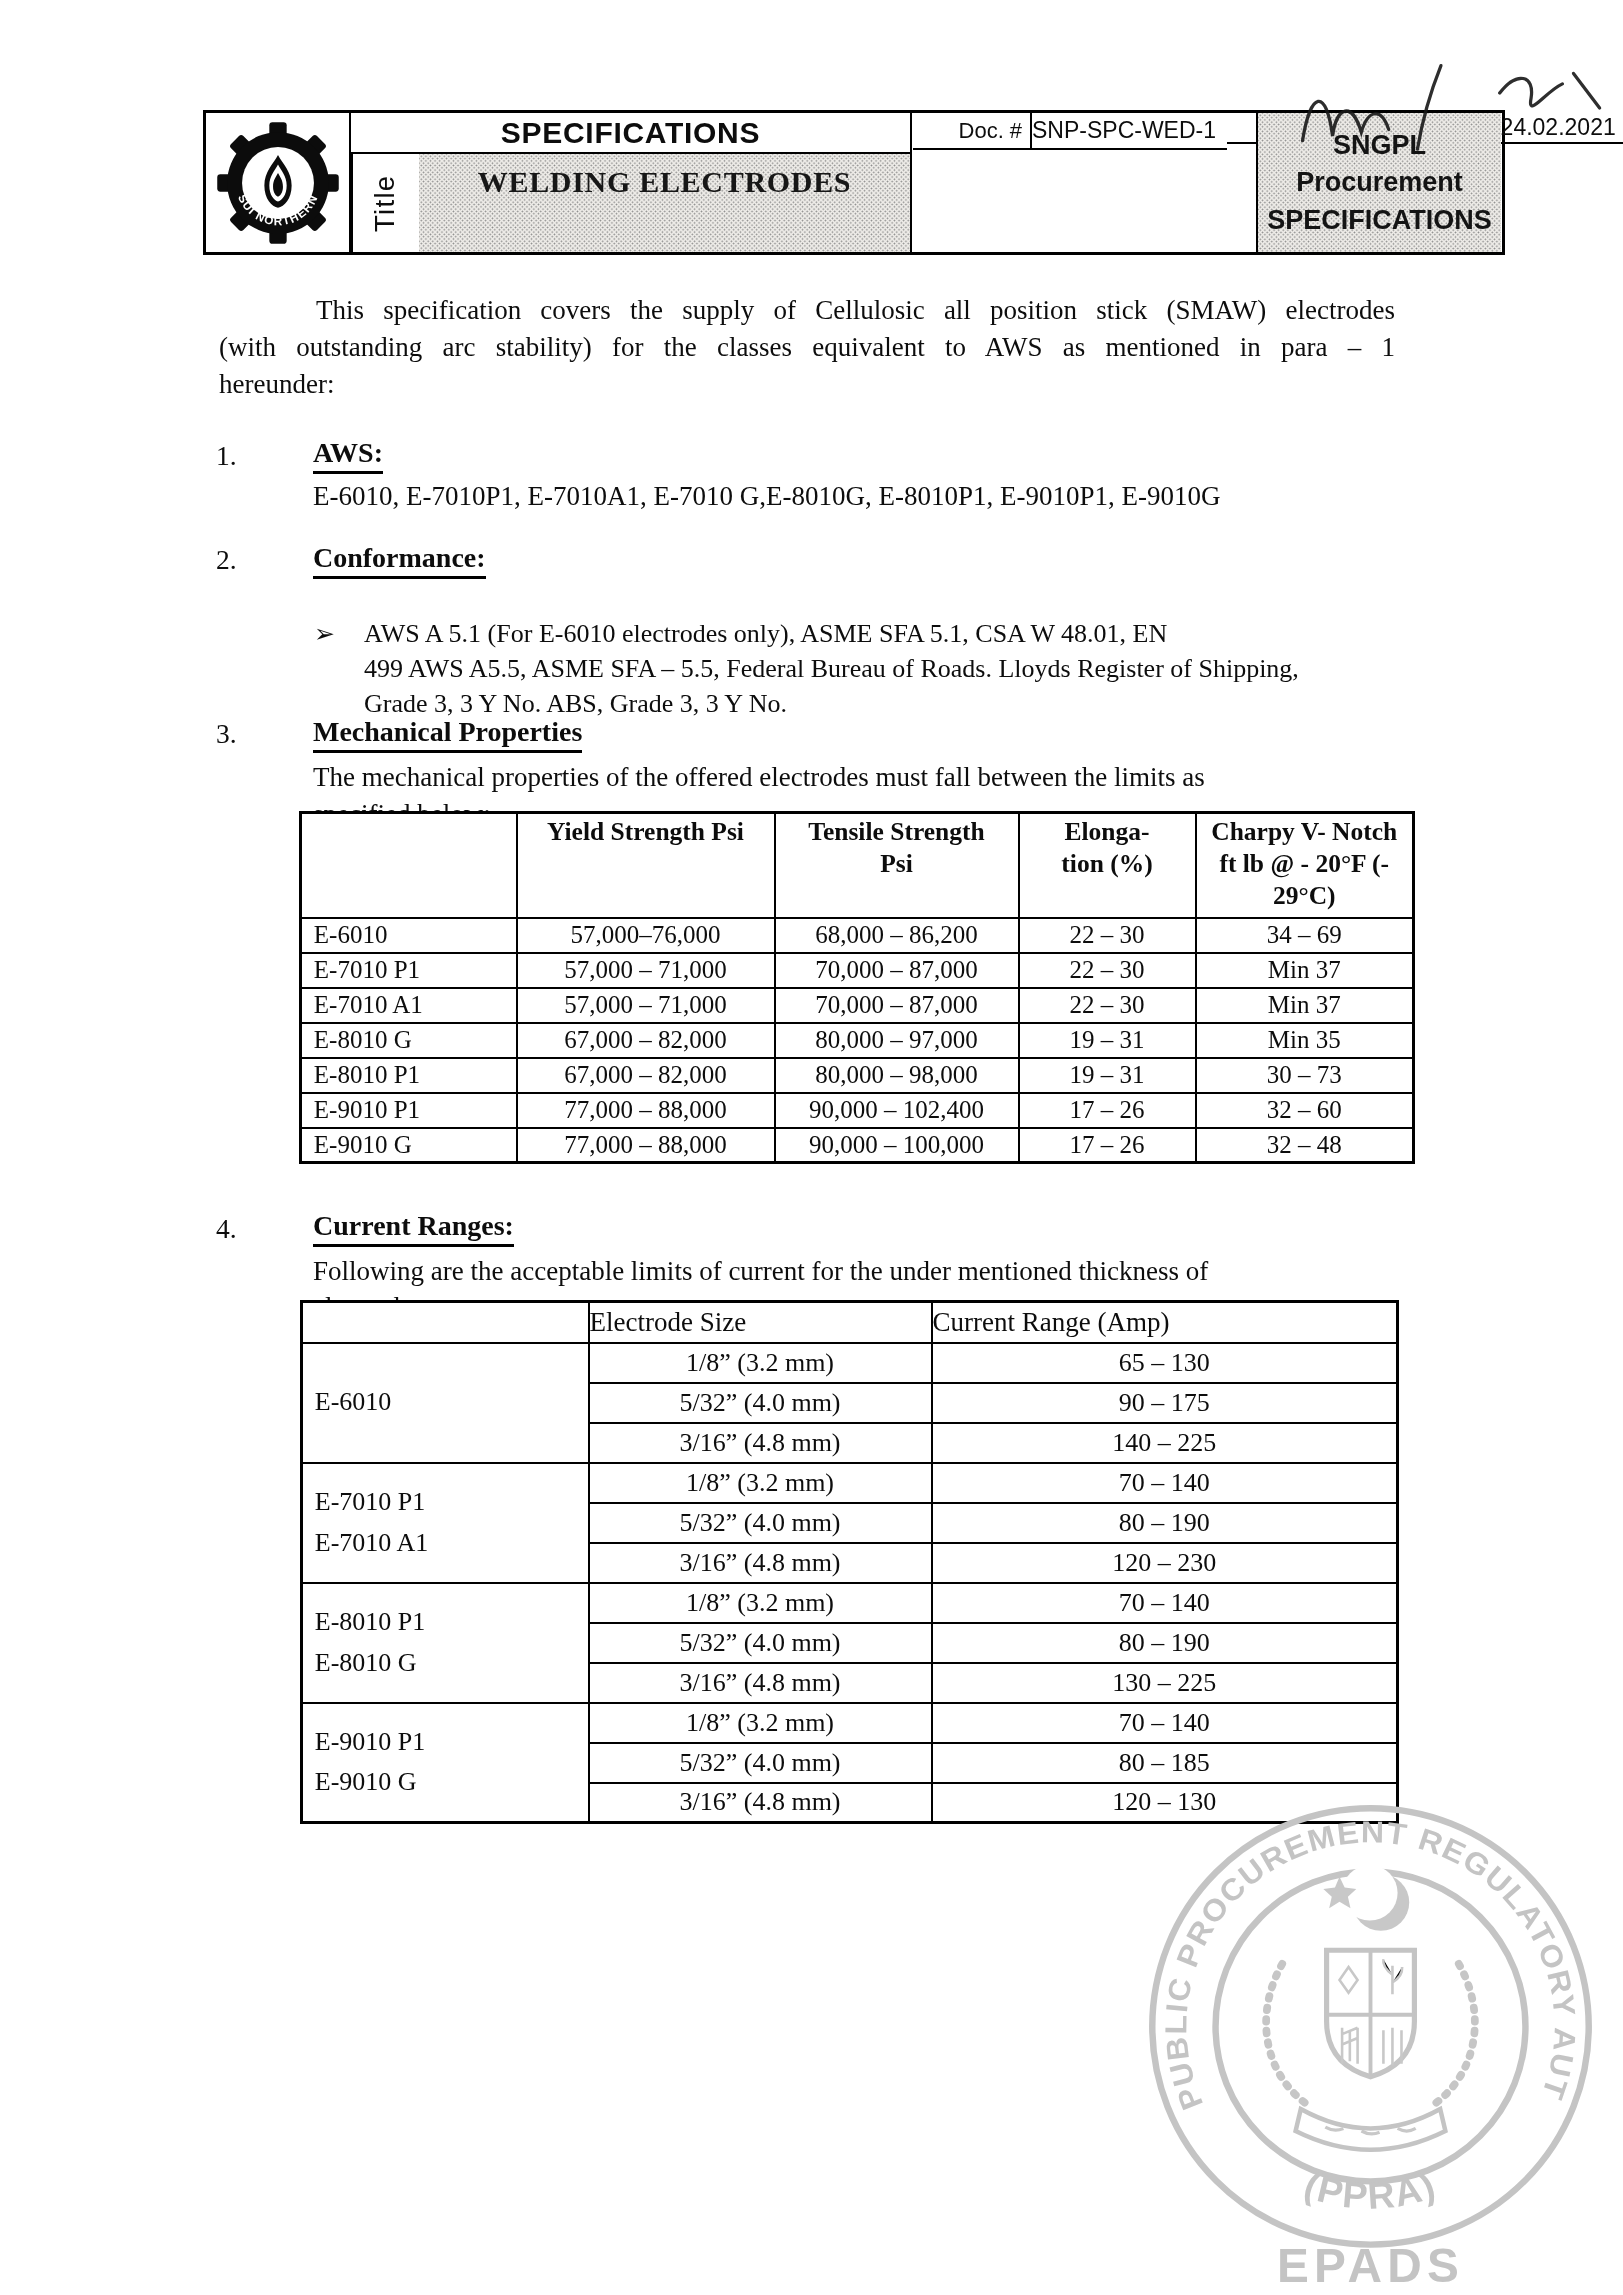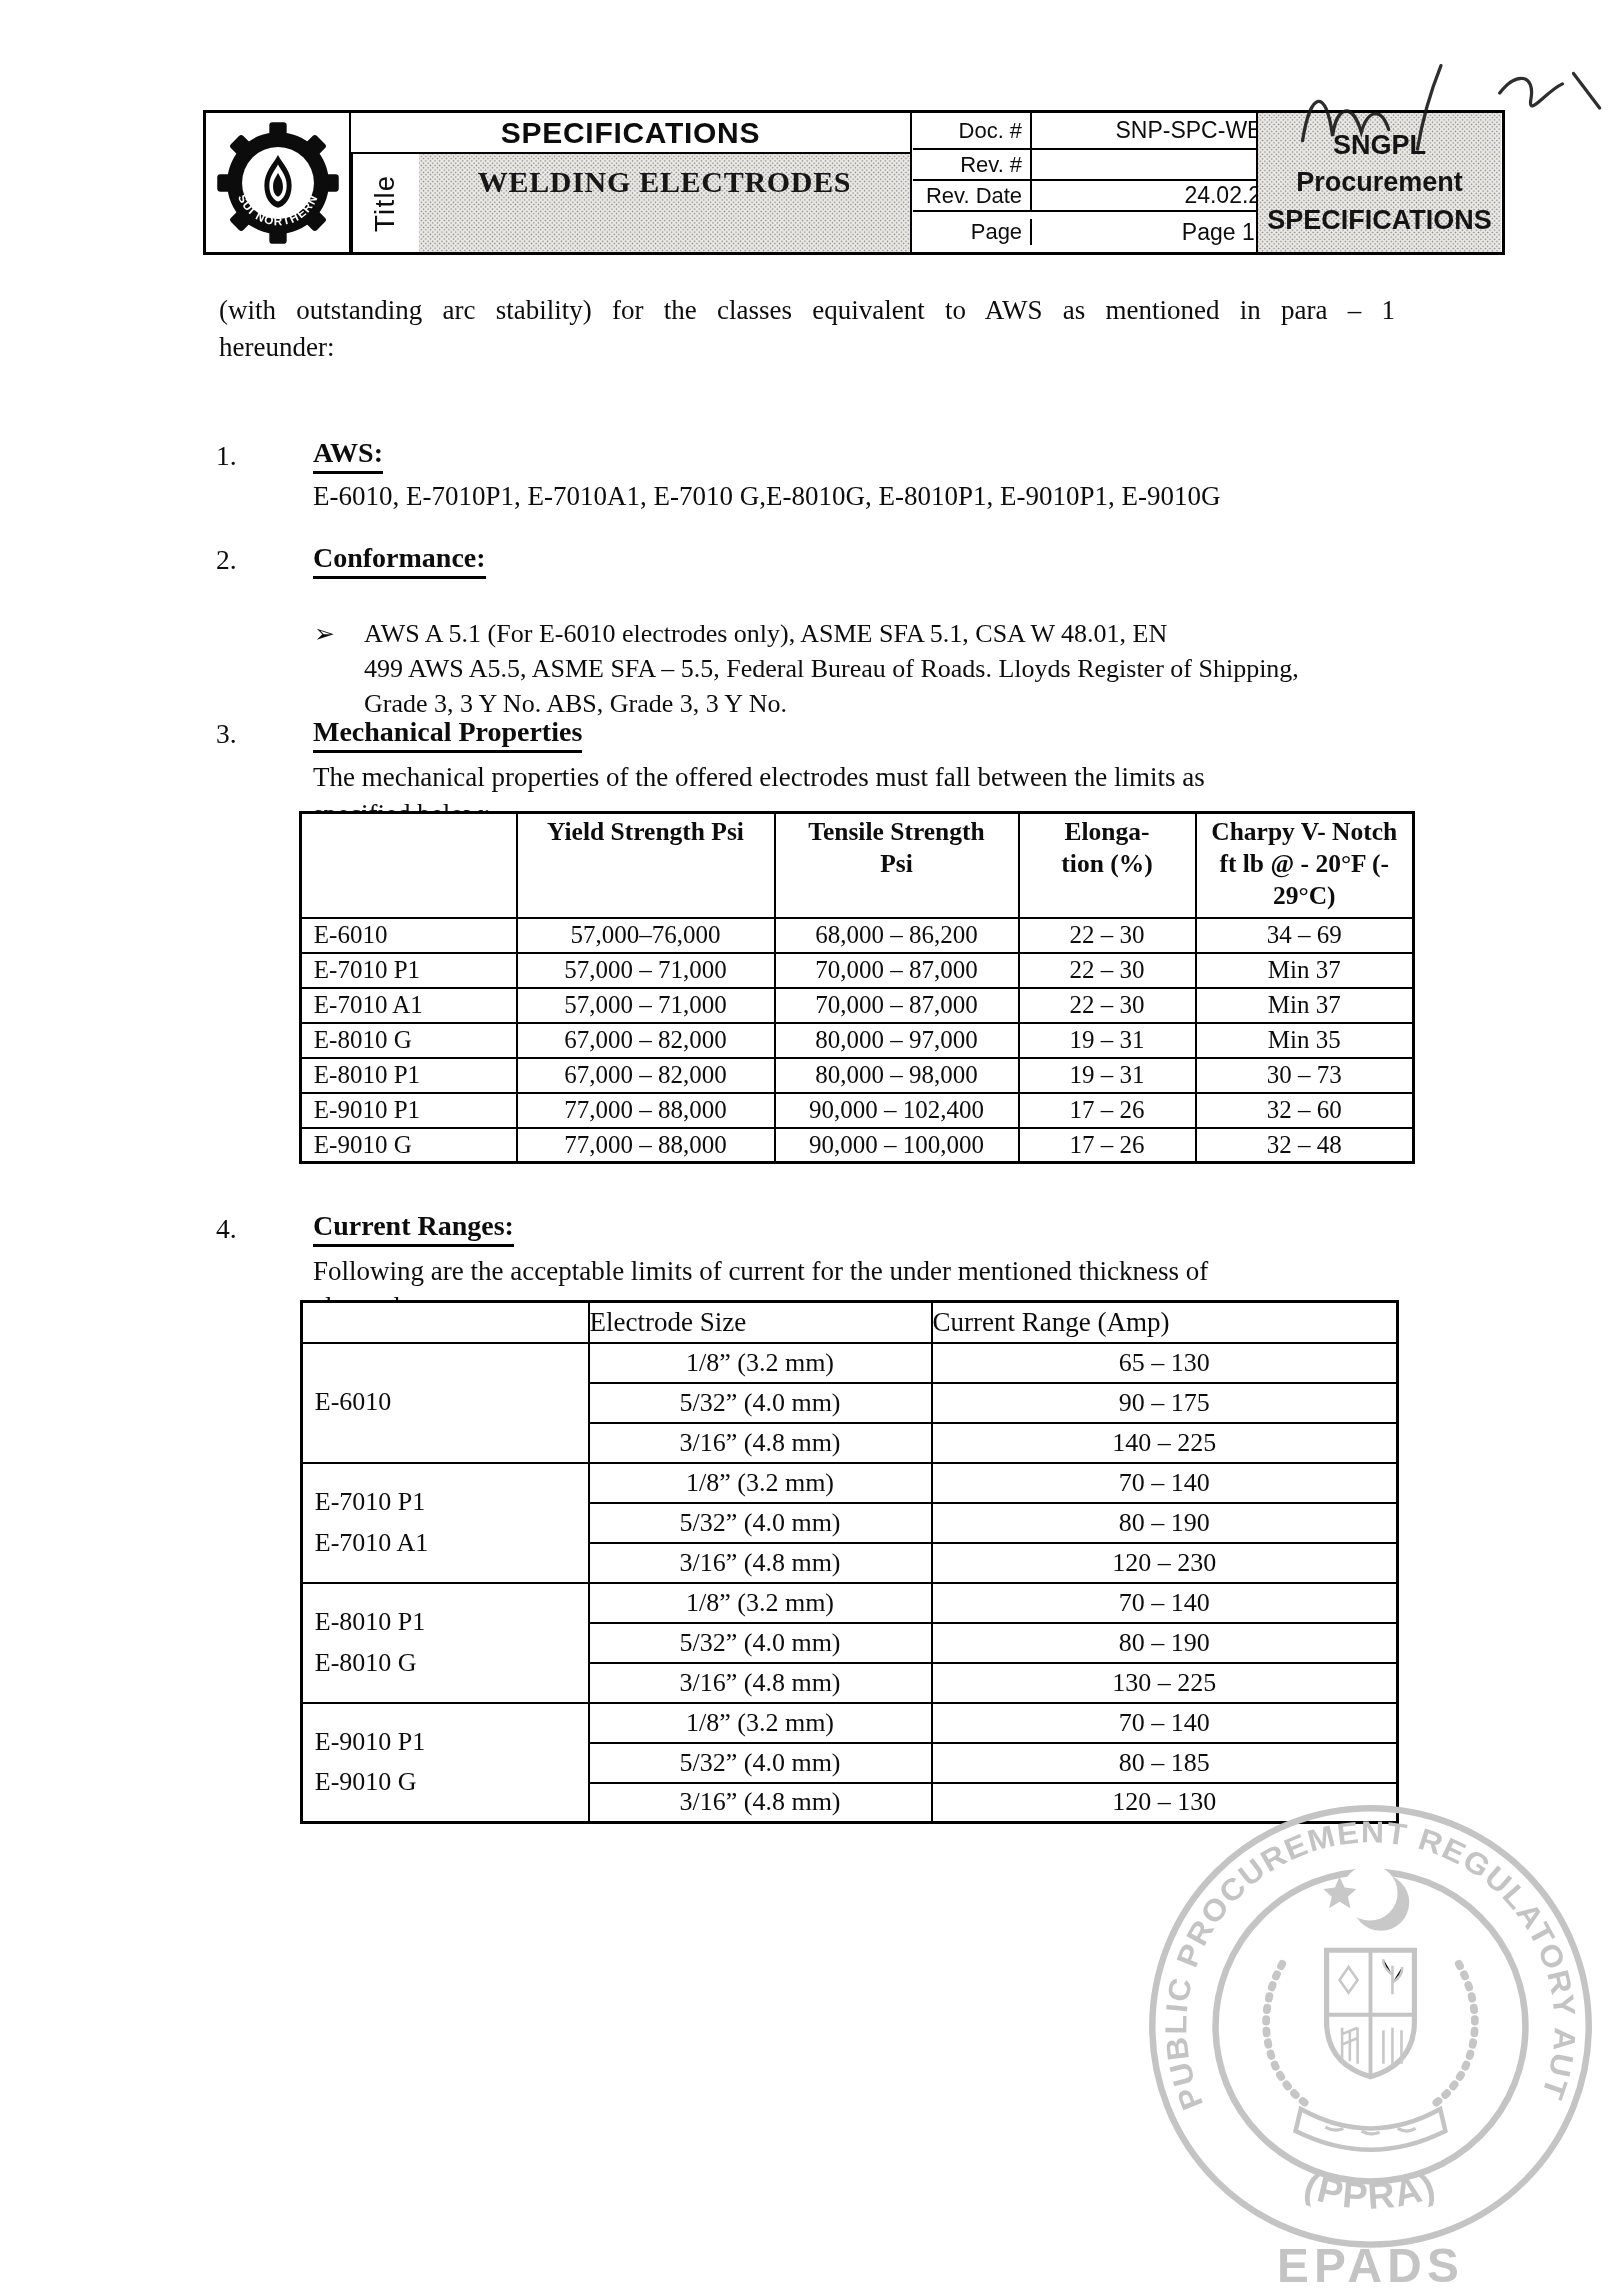--- a/index.html
+++ b/index.html
@@ -25,21 +25,21 @@
   .cell-spec { left:145px; top:0; width:561px; height:41px;
     border-bottom:2.6px solid #000; border-right:2.6px solid #000;
     display:flex; align-items:center; justify-content:center;
     font-family:"Liberation Sans", sans-serif; font-weight:bold; font-size:30px; letter-spacing:0.7px; }
   .cell-title { left:145px; top:41px; width:65px; height:98px; border-right:2.6px solid #000;
     display:flex; align-items:center; justify-content:center;
     font-family:"Liberation Sans", sans-serif; font-size:27.5px; letter-spacing:1.3px;
     writing-mode:vertical-rl; transform:rotate(180deg); }
   .cell-weld { left:213px; top:41px; width:493px; height:98px; border-right:2.6px solid #000;
     text-align:center; padding-top:11px; font-weight:bold; font-size:30px; letter-spacing:0.7px; color:#171717; }
-  .meta-col { left:707px; top:0; width:397px; height:139px; display:flex; flex-direction:column;
+  .meta-col { left:707px; top:0; width:397px; height:139px; display:flex; flex-direction:row;
     font-family:"Liberation Sans", sans-serif; }
   .meta-row { display:flex; flex:none; height:37px; border-bottom:2.6px solid #000; }
   .meta-row:nth-child(2), .meta-row:nth-child(3) { height:31px; }
   .meta-row:last-child { border-bottom:none; flex:1;align-items:center; }
   .meta-label { width:119px; border-right:2px solid #000; display:flex; align-items:center;
     justify-content:flex-end; padding-right:7.9px; font-size:22px; }
   .meta-value { flex:1; display:flex; align-items:center; justify-content:flex-end;
     padding-right:10.5px; font-size:23px; }
   .cell-sngpl { left:1050px; top:0; width:245px; height:139px; border-left:2px solid #000;
     display:flex; flex-direction:column; align-items:center; justify-content:center; gap:6.5px;
@@ -143,20 +143,21 @@
   <svg class="abs sig" width="406" height="111" viewBox="0 0 620 170">
     <g fill="none" stroke="#181818" stroke-width="5" stroke-linecap="round" opacity="0.9">
       <path d="M150 145 C162 70 186 62 196 138 C202 92 226 84 240 132 C250 98 270 92 282 128"></path>
       <path d="M362 30 C342 80 332 122 326 158"></path>
       <path d="M452 72 C478 38 506 44 500 80 C494 112 522 70 548 58"></path>
       <path d="M565 42 L605 95"></path>
     </g>
   </svg>
 
   <div class="abs body-par" style="top:292px;">
+    <div class="jline indent">This specification covers the supply of Cellulosic all position stick (SMAW) electrodes</div>
     <div class="jline">(with outstanding arc stability) for the classes equivalent to AWS as mentioned in para – 1</div>
     <div class="jline last">hereunder:</div>
   </div>
 
   <div class="abs sec-num" style="left:216px; top:440px;">1.</div>
   <div class="abs sec-head" style="left:313px; top:437px;">
     <span class="u">AWS:</span>
   </div>
   <div class="abs plain" style="left:313px; top:481px;">E-6010, E-7010P1, E-7010A1, E-7010 G,E-8010G, E-8010P1, E-9010P1, E-9010G</div>
 

